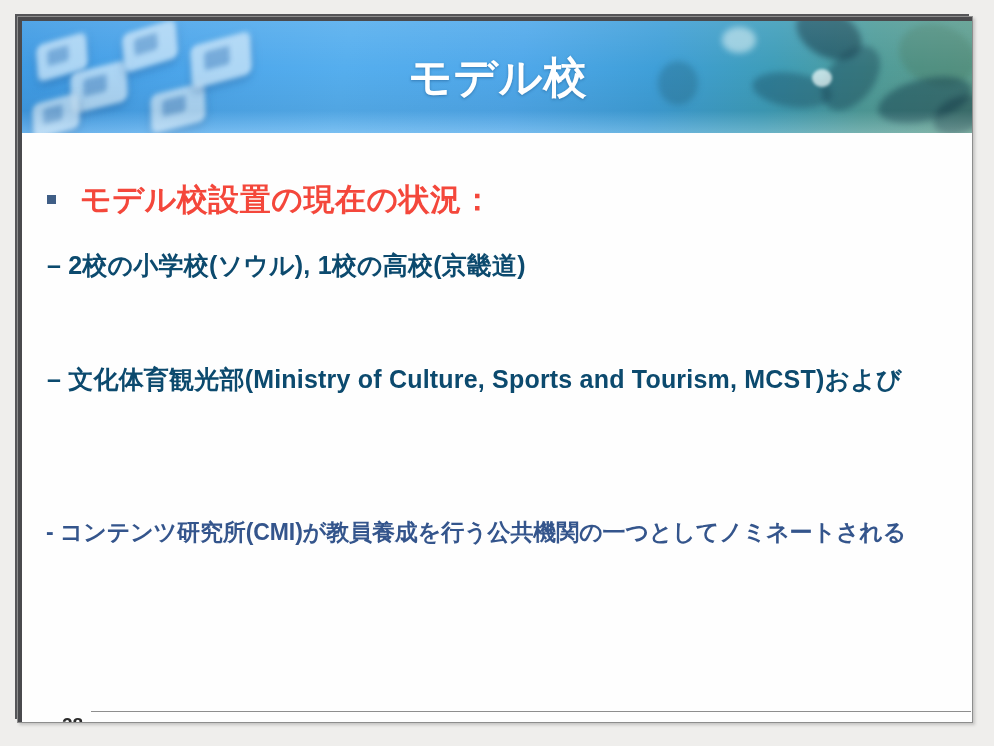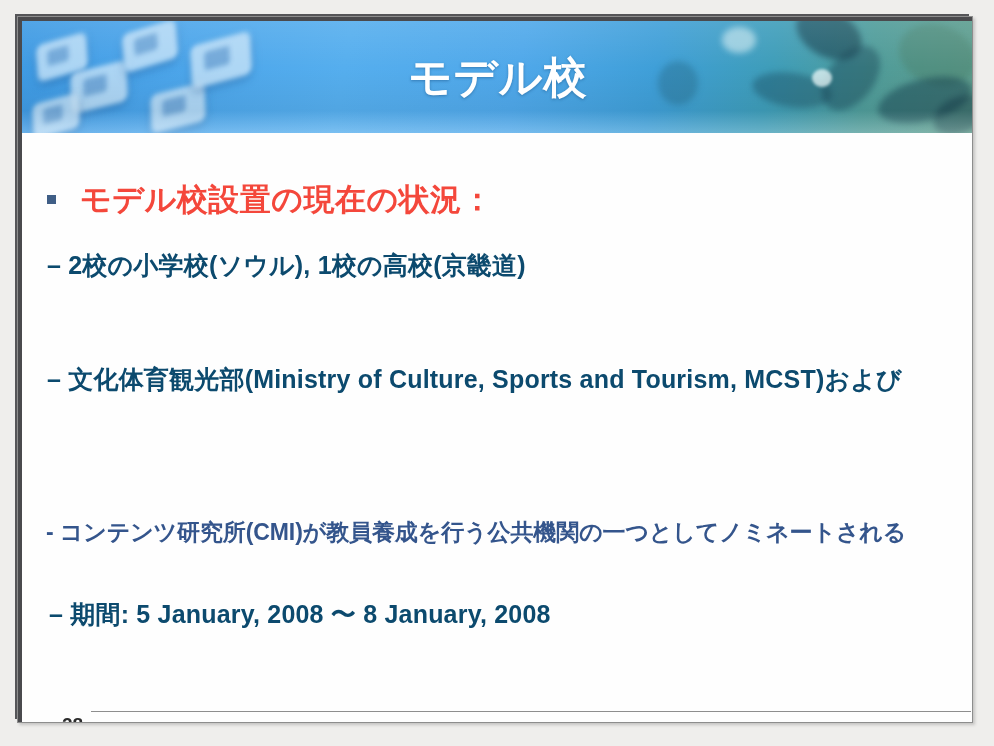--- a/index.html
+++ b/index.html
@@ -270,21 +270,20 @@
       <div class="row heading" id="h1">モデル校設置の現在の状況：</div>
 
       <div class="row item" id="i1">– 2校の小学校(ソウル), 1校の高校(京畿道)</div>
 
       <div class="row item" id="i2a">– 文化体育観光部(Ministry of Culture, Sports and Tourism, MCST)および</div>
 
 
 
       <div class="row item-sm" id="i3">- コンテンツ研究所(CMI)が教員養成を行う公共機関の一つとしてノミネートされる</div>
 
-      <div class="row item" id="i4">– 期間: 5 January, 2008 〜 8 January, 2008</div>
     </div>
 
     <div id="footer-rule"></div>
 
     <div id="page-number">28</div>
 
     <div id="footer-brand">Contents Management Institute</div>
 
   </div>
 </div>

